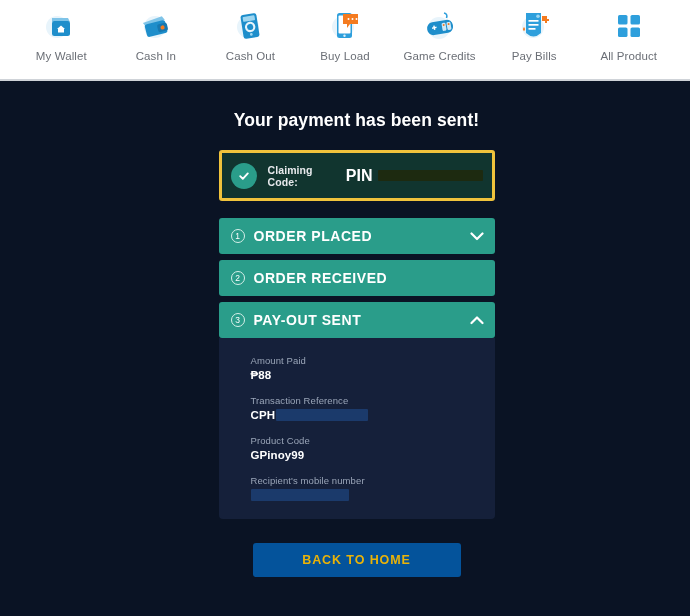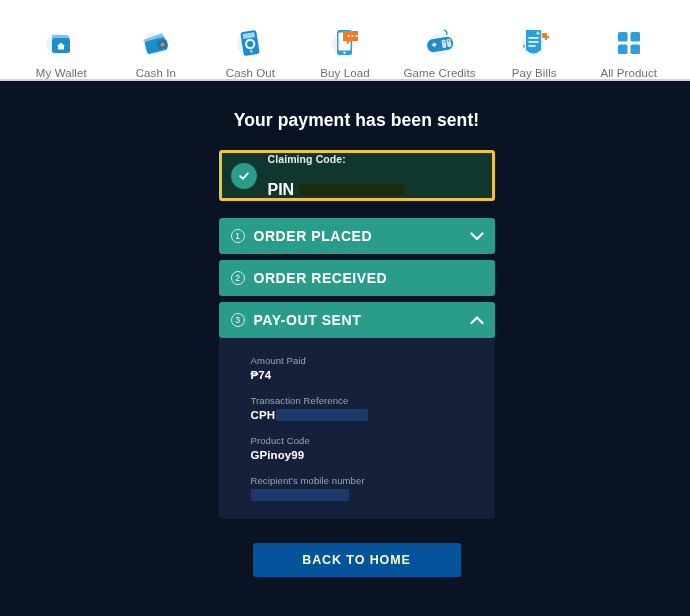--- a/index.html
+++ b/index.html
@@ -25,21 +25,21 @@
   }
 
   
   .topnav {
     position: absolute;
     top: 0; left: 0;
     width: 690px;
     height: 79px;
     background: #ffffff;
     display: flex;
-    align-items: flex-end;
+    align-items: flex-start;
     justify-content: space-between;
     padding: 6px 14px 0 14px;
   }
 
   .nav-item {
     flex: 1 1 0;
     display: flex;
     flex-direction: column;
     align-items: center;
     gap: 4px;
@@ -122,21 +122,21 @@
     width: 26px;
     height: 26px;
     border-radius: 50%;
     background: #2a9d8a;
     display: flex;
     align-items: center;
     justify-content: center;
     flex: 0 0 auto;
   }
 
-  .claim-text { display: flex; flex-direction: column; gap: 16px; }
+  .claim-text { display: flex; flex-direction: row; gap: 16px; }
 
   .claim-label {
     font-size: 10.5px;
     color: #e8eaed;
     font-weight: bold;
     letter-spacing: .1px;
   }
 
   .claim-pin-row { display: flex; align-items: center; gap: 5px; }
 
@@ -235,21 +235,21 @@
     display: flex;
     justify-content: center;
   }
 
   .btn-home {
     width: 208px;
     height: 34px;
     background: #04539b;
     border: none;
     border-radius: 3px;
-    color: #fef9c3;
+    color: #eab308;
     font-family: "Liberation Sans", sans-serif;
     font-size: 12.5px;
     font-weight: bold;
     letter-spacing: .9px;
     cursor: pointer;
   }
 </style>
 </head>
 <body>
 
@@ -412,21 +412,21 @@
             <svg width="14" height="9" viewBox="0 0 14 9">
               <path d="M1.5 7 L7 1.5 L12.5 7" stroke="#ffffff" stroke-width="2.2" fill="none" stroke-linecap="round" stroke-linejoin="round"></path>
             </svg>
           </span>
         </div>
 
         <div class="details">
 
           <div class="field">
             <div class="field-label">Amount Paid</div>
-            <div class="field-value">₱74</div>
+            <div class="field-value">₱88</div>
           </div>
 
           <div class="field">
             <div class="field-label">Transaction Reference</div>
             <div class="ref-row">
               <span class="field-value">CPH</span>
               <span class="redact-blue redact-ref"></span>
             </div>
           </div>
 

